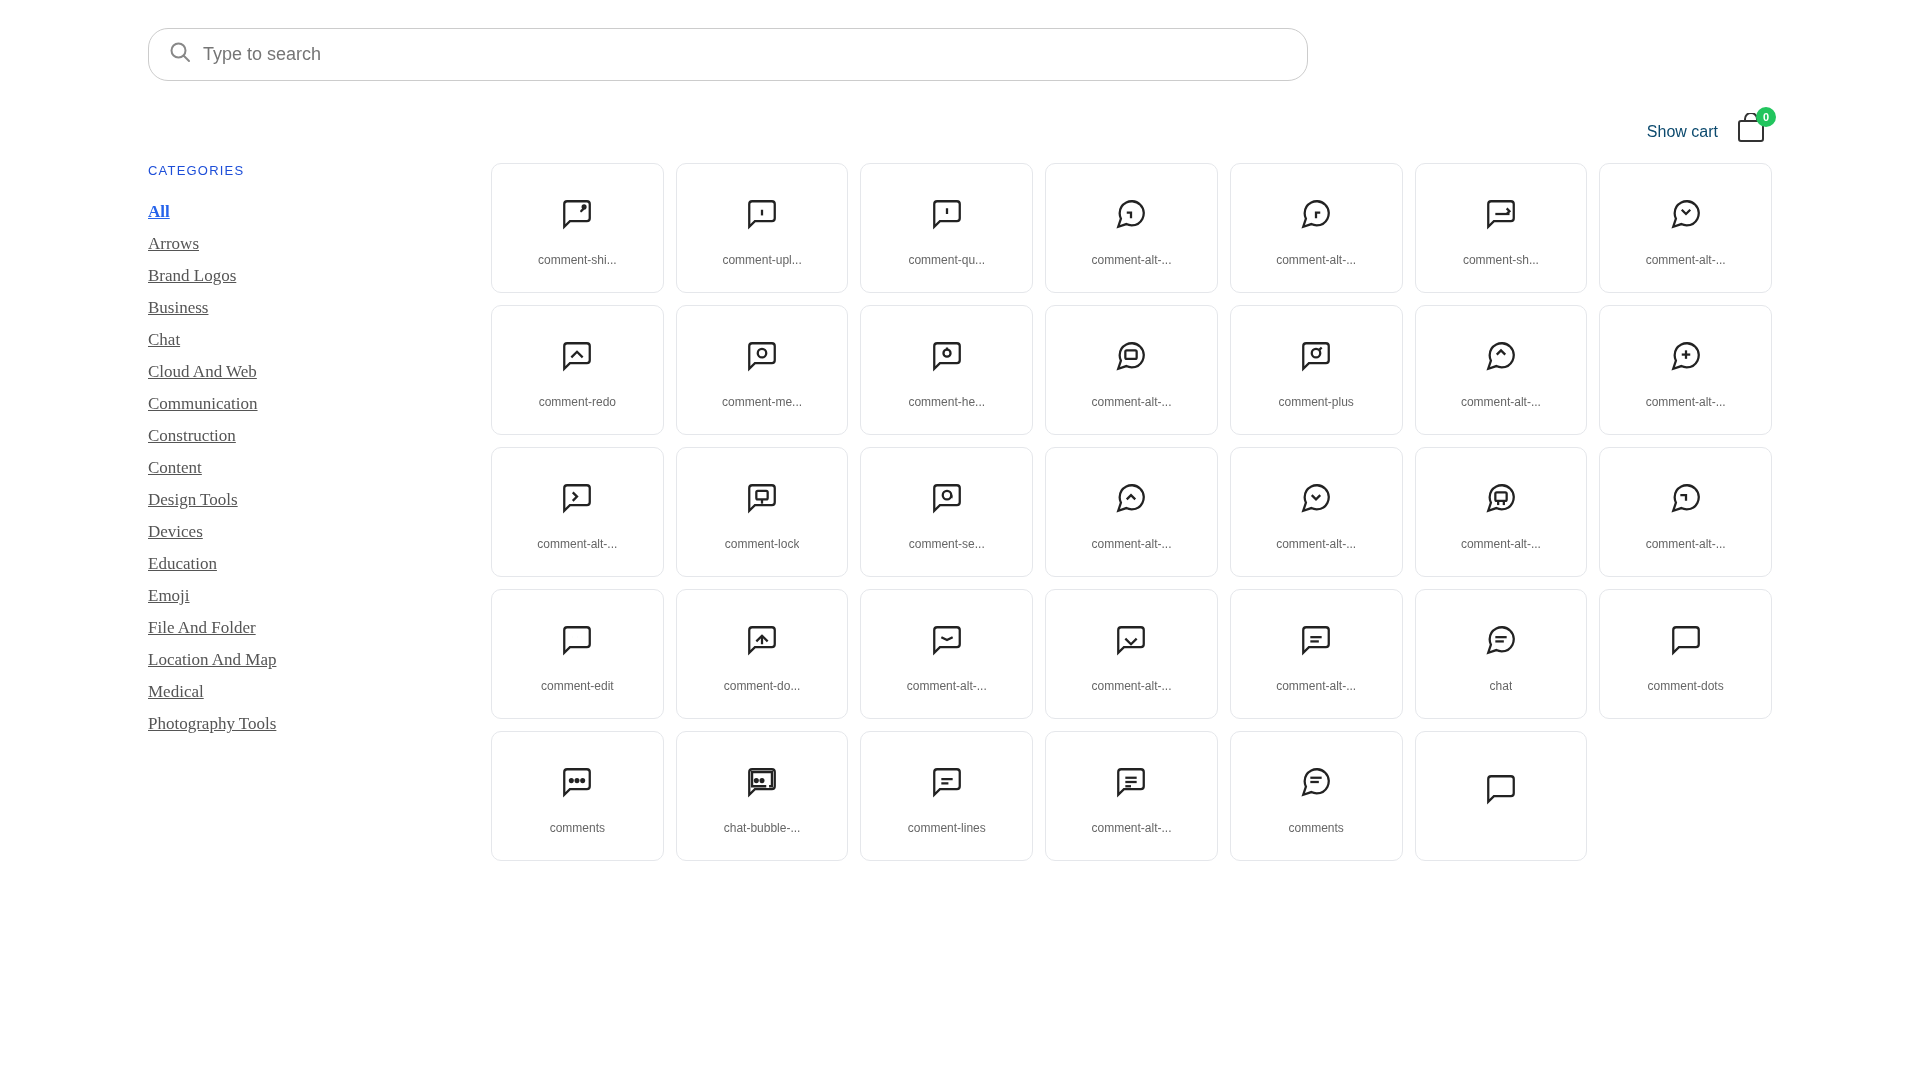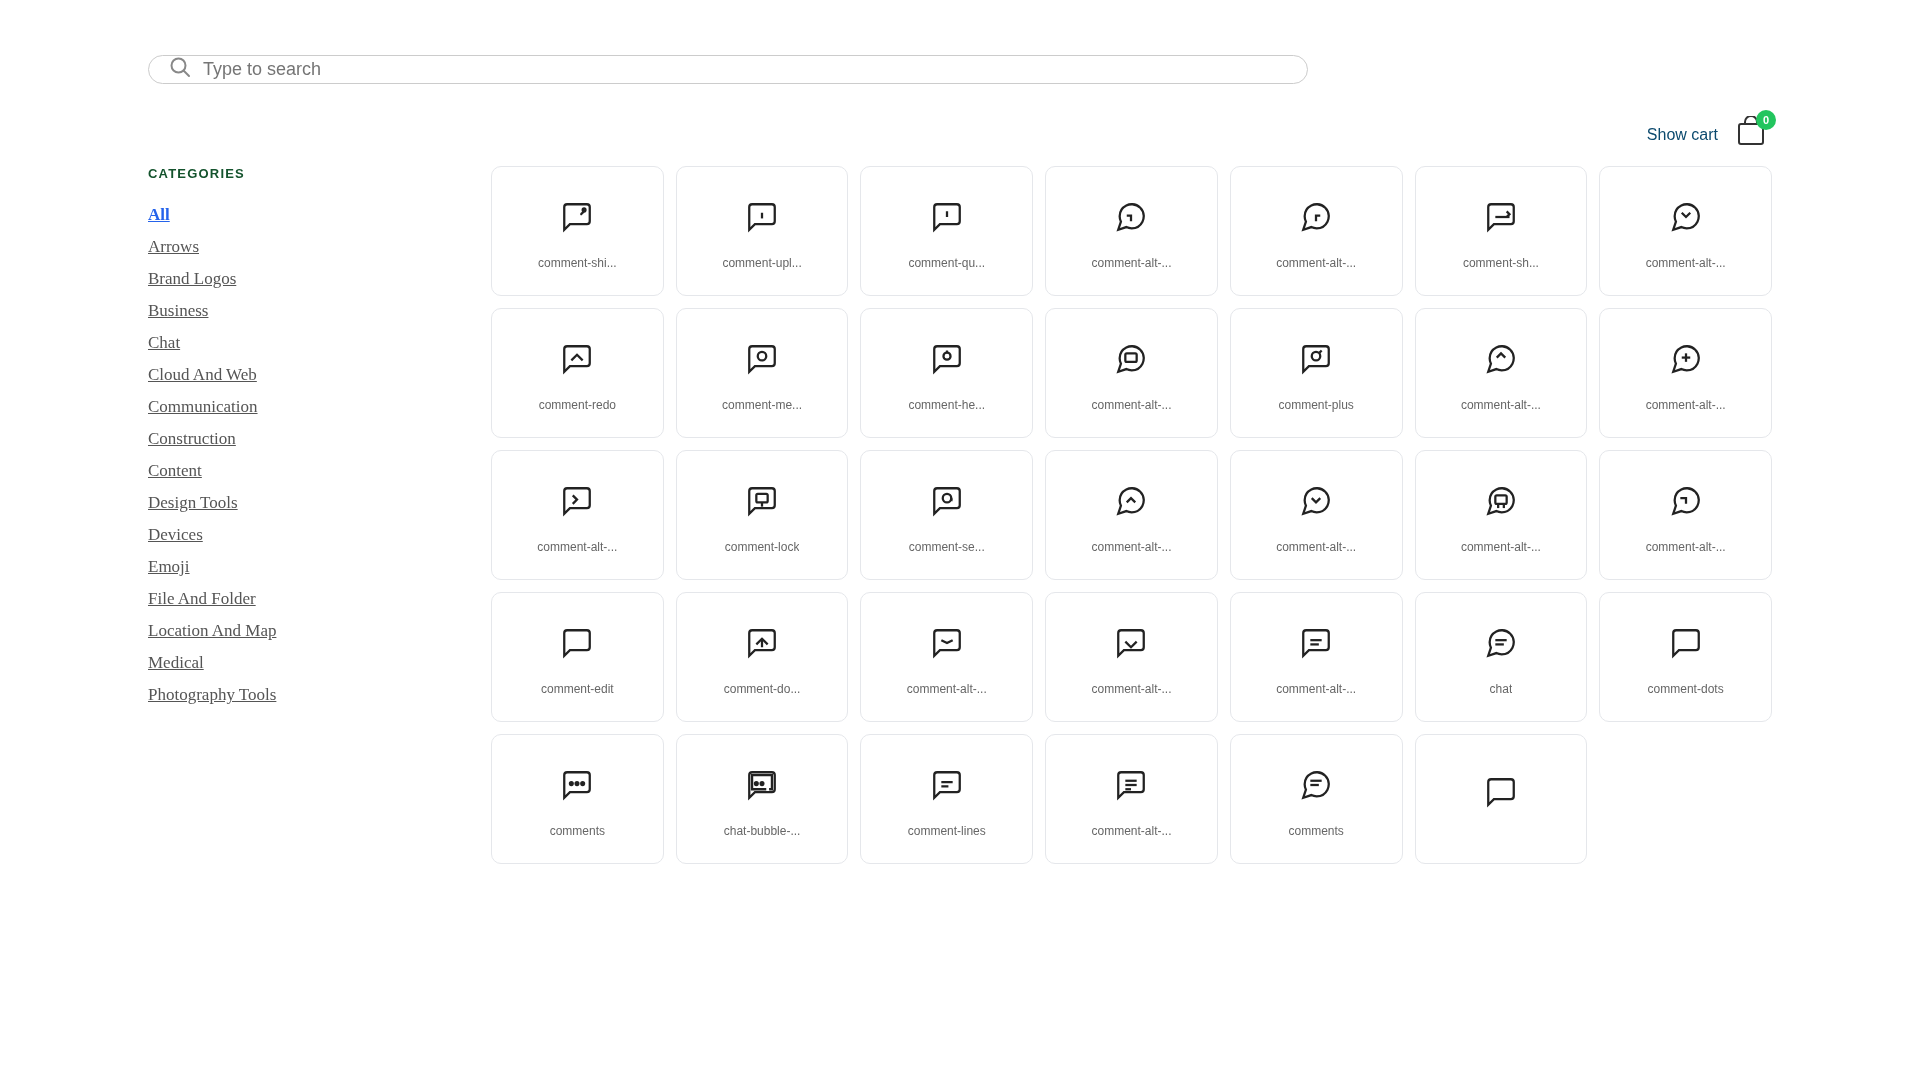--- a/index.html
+++ b/index.html
@@ -4,21 +4,21 @@
   <style>
     * { box-sizing: border-box; margin: 0; padding: 0; }
     body { font-family: -apple-system, BlinkMacSystemFont, 'Segoe UI', sans-serif; background: #fff; color: #333; }
 
     .page-wrapper { display: flex; flex-direction: column; height: 1080px; width: 1920px; overflow: hidden; }
 
     .top-bar { padding: 28px 148px 20px; }
 
     .search-box {
       display: flex; align-items: center; border: 1.5px solid #ccc; border-radius: 20px;
-      padding: 0 20px; width: 1160px; background: #fff; margin-top: 27px;
+      padding: 12px 20px; width: 1160px; background: #fff;
     }
     .search-box input {
       border: none; outline: none; font-size: 18px; color: #999; width: 100%; background: transparent;
     }
     .search-icon { margin-right: 12px; color: #888; font-size: 20px; }
 
     .cart-area { display: flex; justify-content: flex-end; align-items: center; padding: 10px 148px 0; gap: 12px; }
     .show-cart-label { font-size: 16px; color: #0c4a6e; }
     .cart-btn {
       position: relative; background: none; border: none; cursor: pointer;
@@ -27,21 +27,21 @@
     .cart-icon { font-size: 28px; color: #333; }
     .cart-badge {
       position: absolute; top: -4px; right: -4px;
       background: #22c55e; color: #fff; font-size: 11px; font-weight: bold;
       border-radius: 50%; width: 20px; height: 20px; display: flex; align-items: center; justify-content: center;
     }
 
     .main-content { display: flex; flex: 1; padding: 0 148px; gap: 40px; overflow: hidden; }
 
     .sidebar { width: 260px; flex-shrink: 0; padding-top: 10px; }
-    .sidebar-categories-label { font-size: 13px; font-weight: 700; letter-spacing: 1.2px; color: #14532d; margin-bottom: 18px; }
+    .sidebar-categories-label { font-size: 13px; font-weight: 400; letter-spacing: 1.2px; color: #1d4ed8; margin-bottom: 18px; }
     .sidebar-item {
       font-size: 17px; color: #555; padding: 6px 0; cursor: pointer; display: block; font-family: Liberation Serif, serif;
     }
     .sidebar-item.active { color: #2563eb; font-weight: 600; }
 
     .icons-area { flex: 1; overflow-y: auto; padding-top: 10px; padding-bottom: 31px; margin-left: 43px; }
 
     .icons-grid {
       display: grid;
       grid-template-columns: repeat(7, 1fr);
@@ -99,20 +99,21 @@
           <a class="sidebar-item" href="#">Arrows</a>
           <a class="sidebar-item" href="#">Brand Logos</a>
           <a class="sidebar-item" href="#">Business</a>
           <a class="sidebar-item" href="#">Chat</a>
           <a class="sidebar-item" href="#">Cloud And Web</a>
           <a class="sidebar-item" href="#">Communication</a>
           <a class="sidebar-item" href="#">Construction</a>
           <a class="sidebar-item" href="#">Content</a>
           <a class="sidebar-item" href="#">Design Tools</a>
           <a class="sidebar-item" href="#">Devices</a>
+          <a class="sidebar-item" href="#">Education</a>
           <a class="sidebar-item" href="#">Emoji</a>
           <a class="sidebar-item" href="#">File And Folder</a>
           <a class="sidebar-item" href="#">Location And Map</a>
           <a class="sidebar-item" href="#">Medical</a>
           <a class="sidebar-item" href="#">Photography Tools</a>
         </div>
     </aside>
 
     <div class="icons-area">
       <div class="icons-grid" id="icons-grid">

